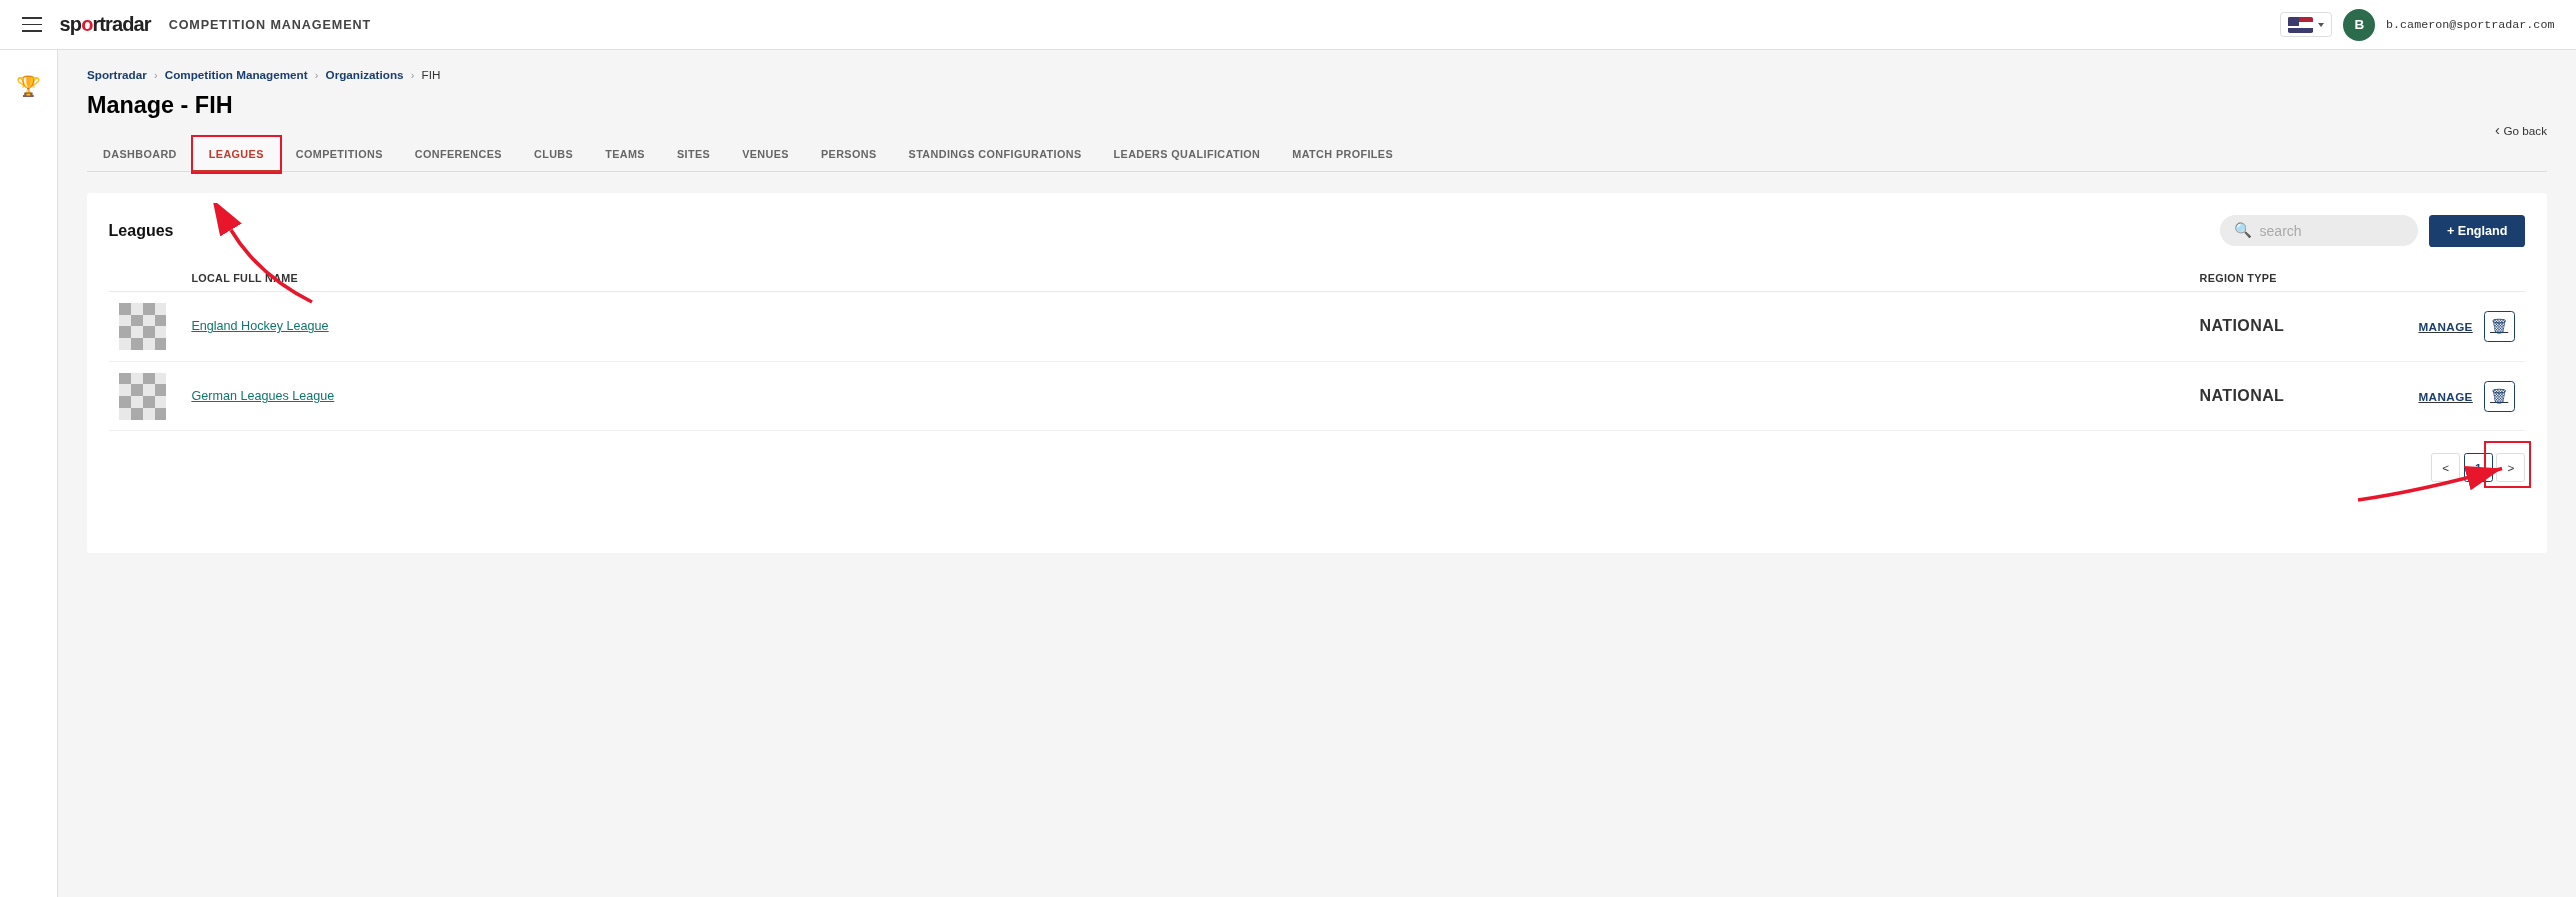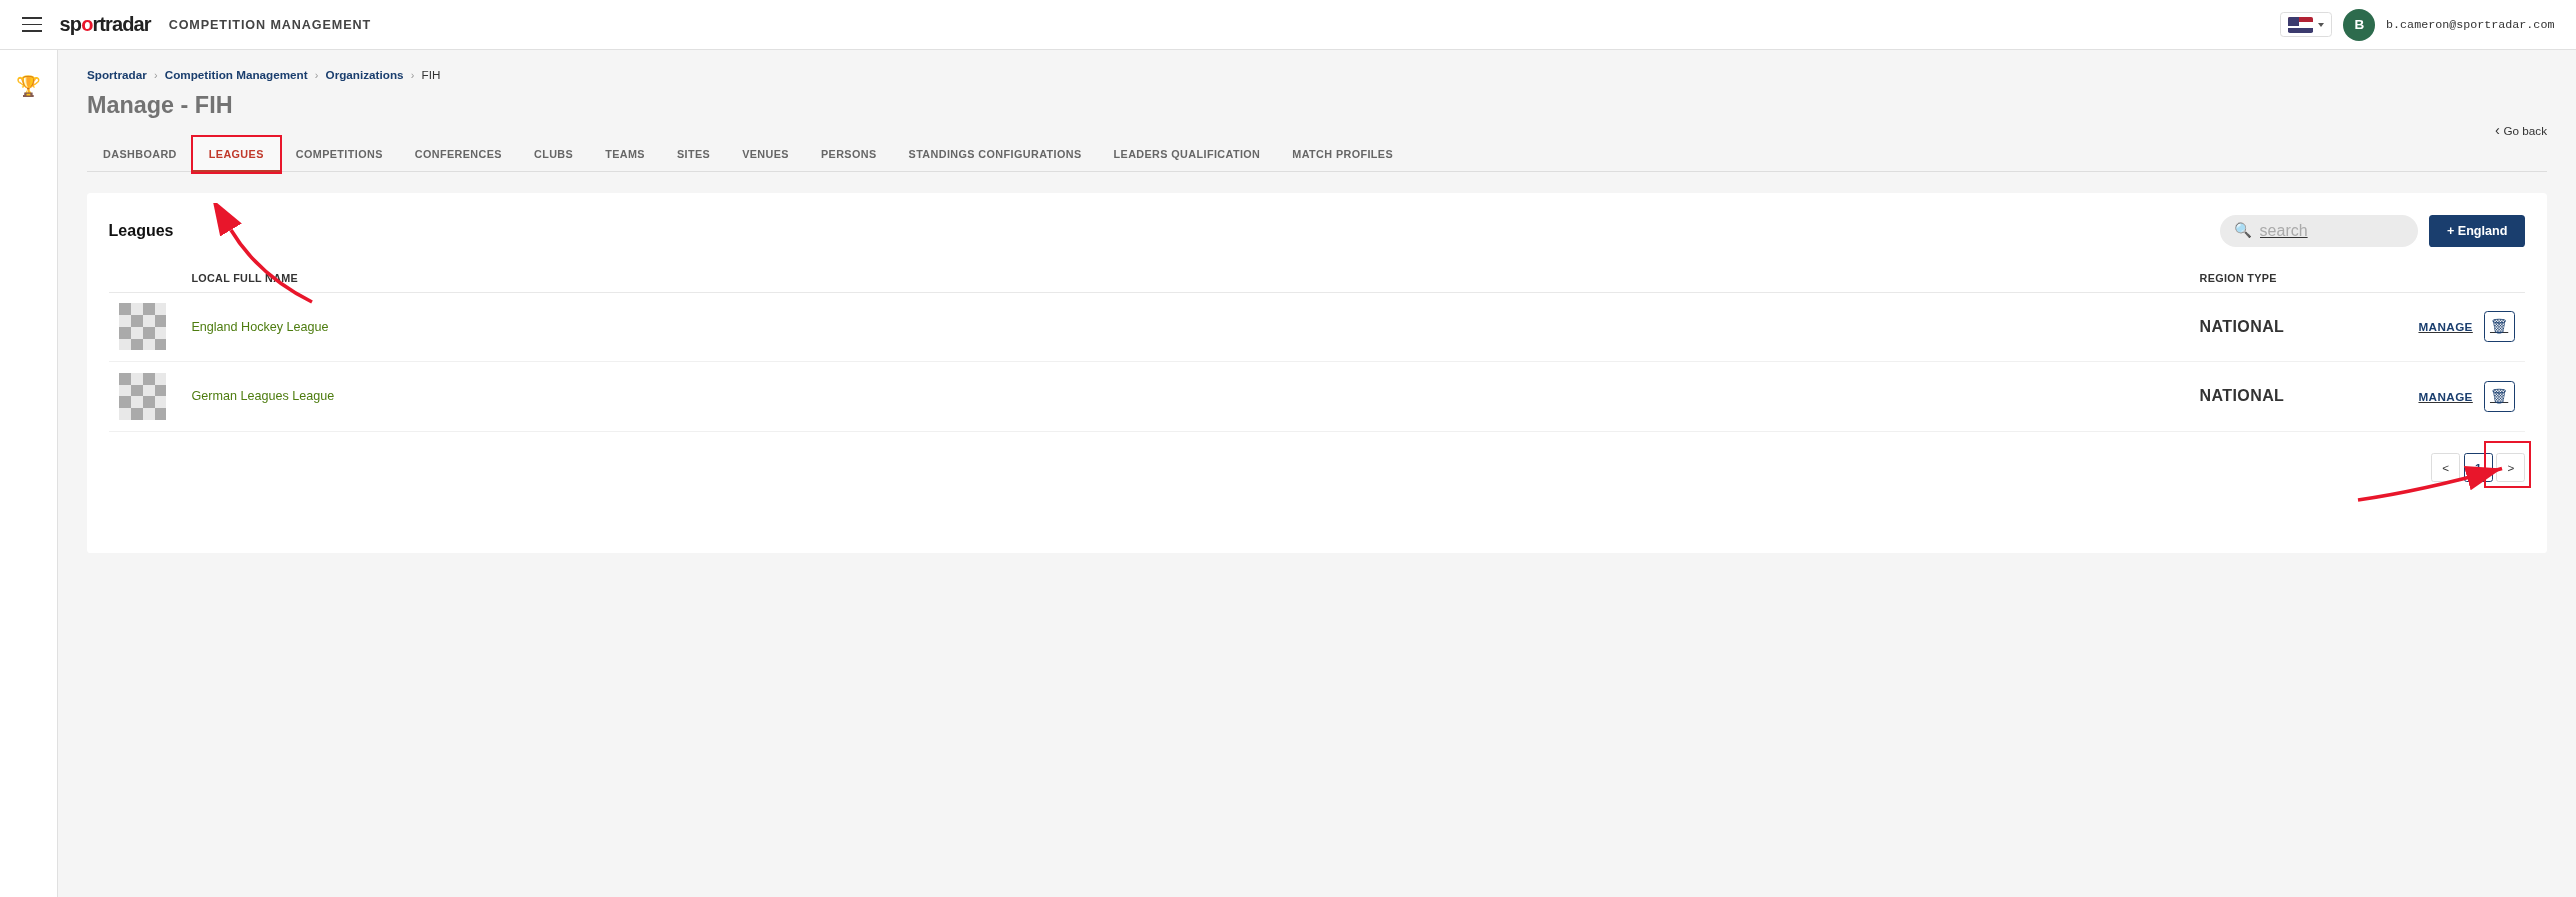--- a/index.html
+++ b/index.html
@@ -156,21 +156,21 @@
     }
     .breadcrumb-sep {
       color: #999;
       font-size: 10.8px;
     }
 
     
     .page-title {
       font-size: 23.4px;
       font-weight: 700;
-      color: #737373;
+      color: #000000;
       margin-bottom: 18px;
     }
 
     
     .go-back {
       position: absolute;
       right: 29px;
       top: 99px;
       display: flex;
       align-items: center;
@@ -249,24 +249,23 @@
       min-width: 198px;
     }
     .search-icon {
       color: #888;
       font-size: 14.4px;
     }
     .search-input {
       border: none;
       background: transparent;
       outline: none;
-      font-size: 16px;
+      font-size: 14px;
       color: #333;
       width: 144px;
-      text-decoration: underline;
     }
     .search-input::placeholder { color: #aaa; }
 
     
     .add-button {
       background: #1a3e6e;
       color: #fff;
       border: none;
       border-radius: 3.6px;
       padding: 9px 18px;
@@ -314,21 +313,22 @@
       grid-template-rows: repeat(4, 1fr);
     }
     .thumb-cell {
       background: #ccc;
     }
     .thumb-cell.dark { background: #aaa; }
     .thumb-cell.light { background: #e8e8e8; }
 
     .row-name {
       font-size: 12.6px;
-      color: #4d7c0f;
+      color: #0f766e;
+      text-decoration: underline;
     }
     .row-region {
       font-size: 16px;
       font-weight: 600;
       color: #333;
       letter-spacing: 0.4px;
     }
     .row-actions {
       display: flex;
       align-items: center;

